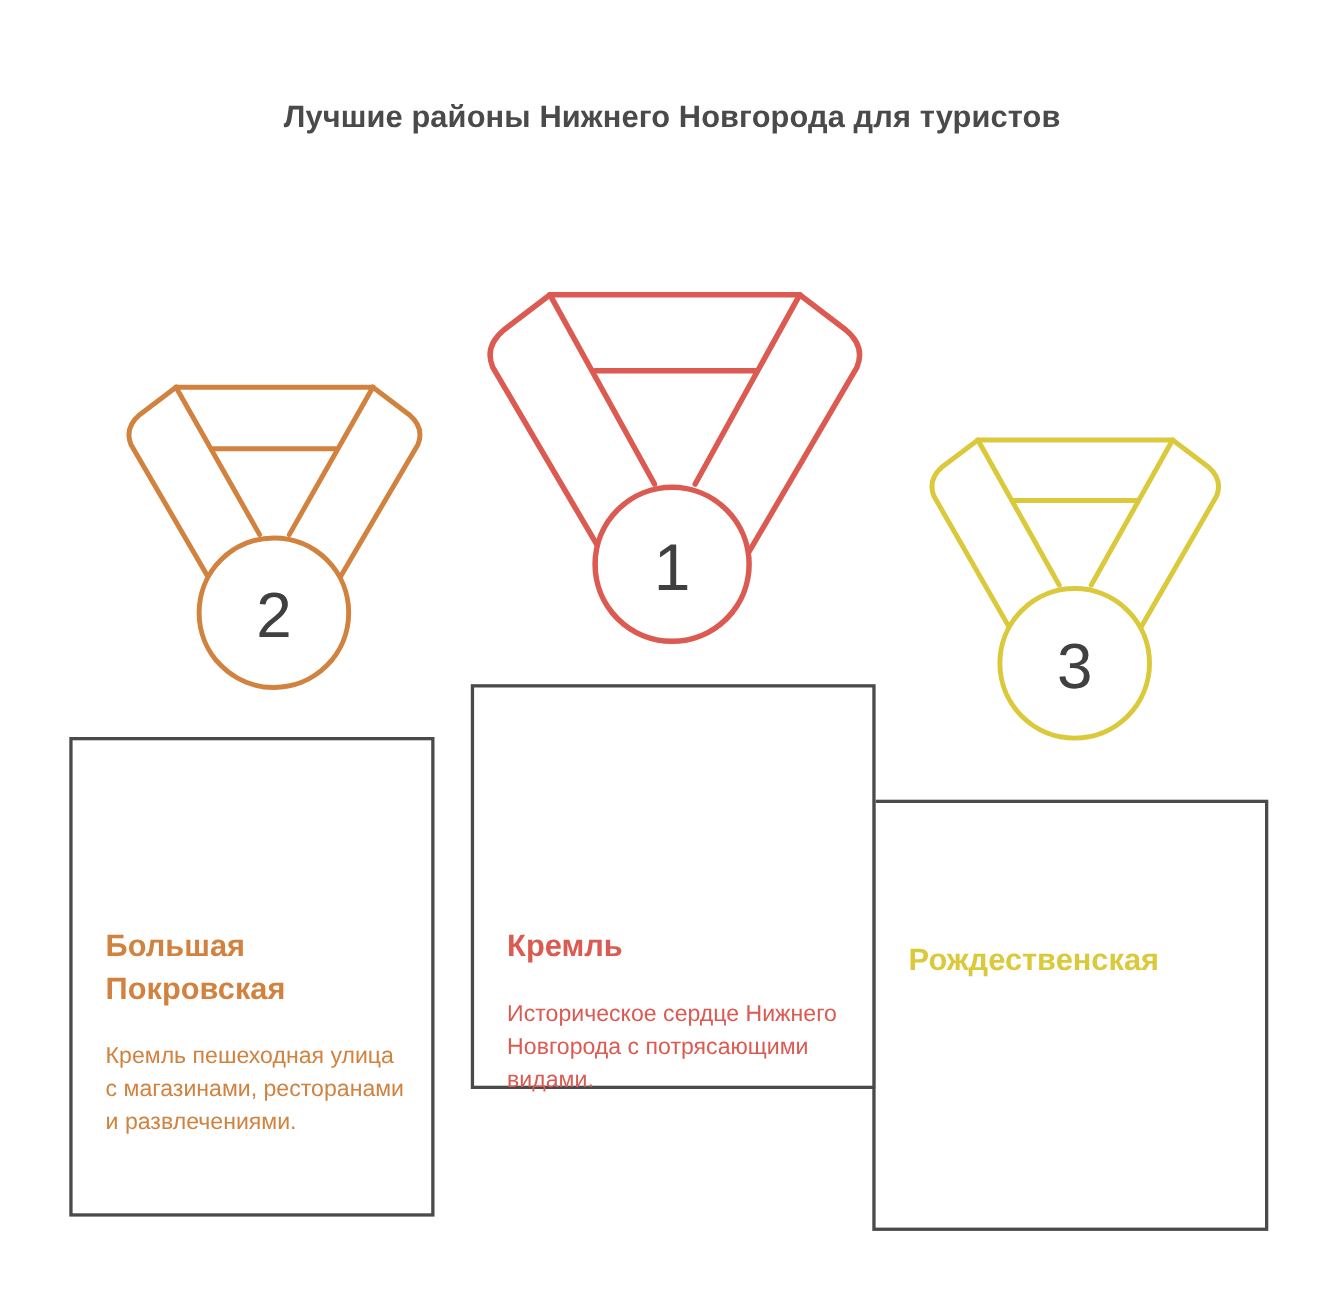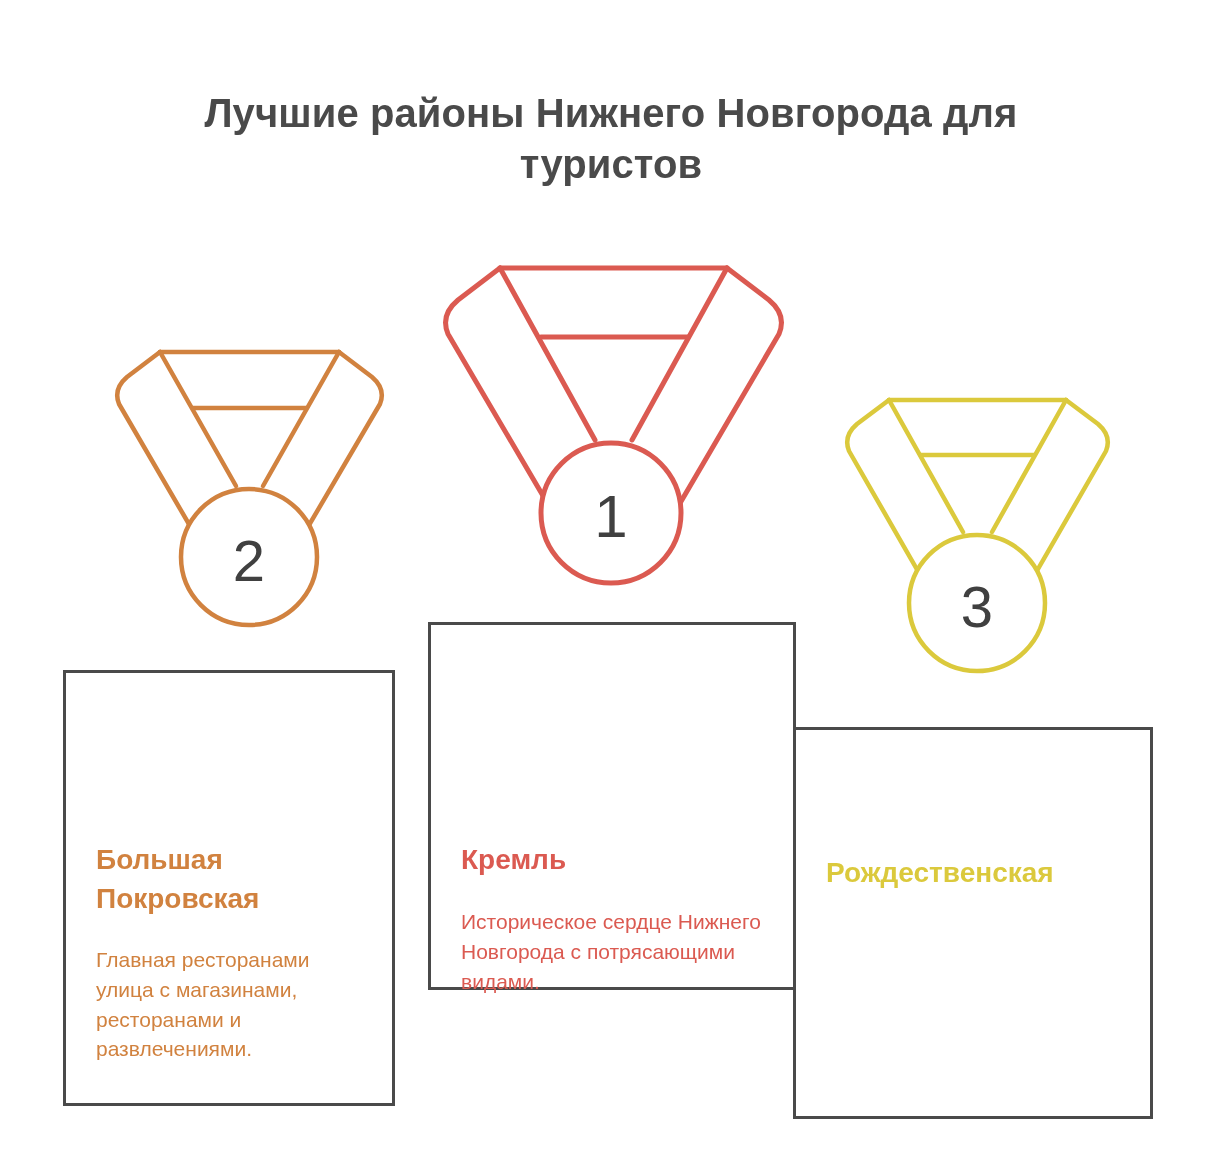--- a/index.html
+++ b/index.html
@@ -20,21 +20,21 @@
     overflow: hidden;
   }
 
   
   #title {
     position: absolute;
     left: 130px;
     top: 88px;
     width: 962px;
     text-align: center;
-    font-size: 40px;
+    font-size: 28px;
     line-height: 1.28;
     font-weight: bold;
     color: #4a4a4a;
     letter-spacing: 0.1px;
   }
 
   
   #medal-layer {
     position: absolute;
     left: 0;
@@ -145,21 +145,21 @@
       <path d="M 1066 400 L 992 532" fill="none" stroke="#dbc93c" stroke-width="4.5" stroke-linecap="round"></path>
       <path d="M 921 455 L 1034 455" fill="none" stroke="#dbc93c" stroke-width="4.5" stroke-linecap="round"></path>
       <circle cx="977" cy="603" r="68" fill="#ffffff" stroke="#dbc93c" stroke-width="4.5"></circle>
       <text class="medal-num" x="977" y="606" font-size="58">3</text>
     </g>
   </svg>
 
   <div class="podium" id="podium-2">
     <div class="podium-inner">
       <div class="place-name c-orange">Большая Покровская</div>
-      <div class="place-desc c-orange">Главная ресторанами улица с магазинами, ресторанами и развлечениями.</div>
+      <div class="place-desc c-orange">Кремль пешеходная улица с магазинами, ресторанами и развлечениями.</div>
     </div>
   </div>
 
   <div class="podium" id="podium-1">
     <div class="podium-inner">
       <div class="place-name c-red">Кремль</div>
       <div class="place-desc c-red">Историческое сердце Нижнего Новгорода с потрясающими видами.</div>
     </div>
   </div>
 

